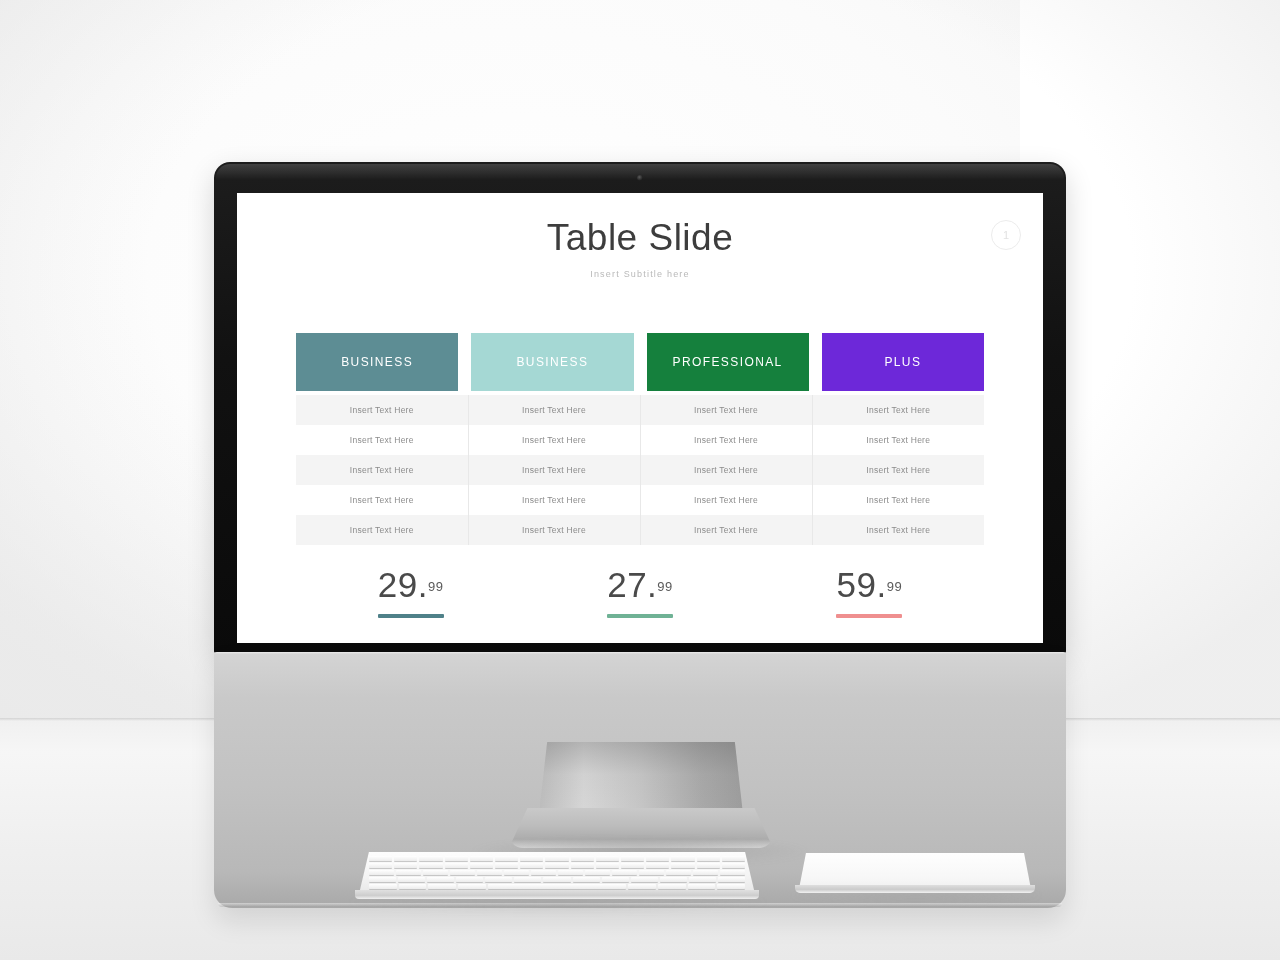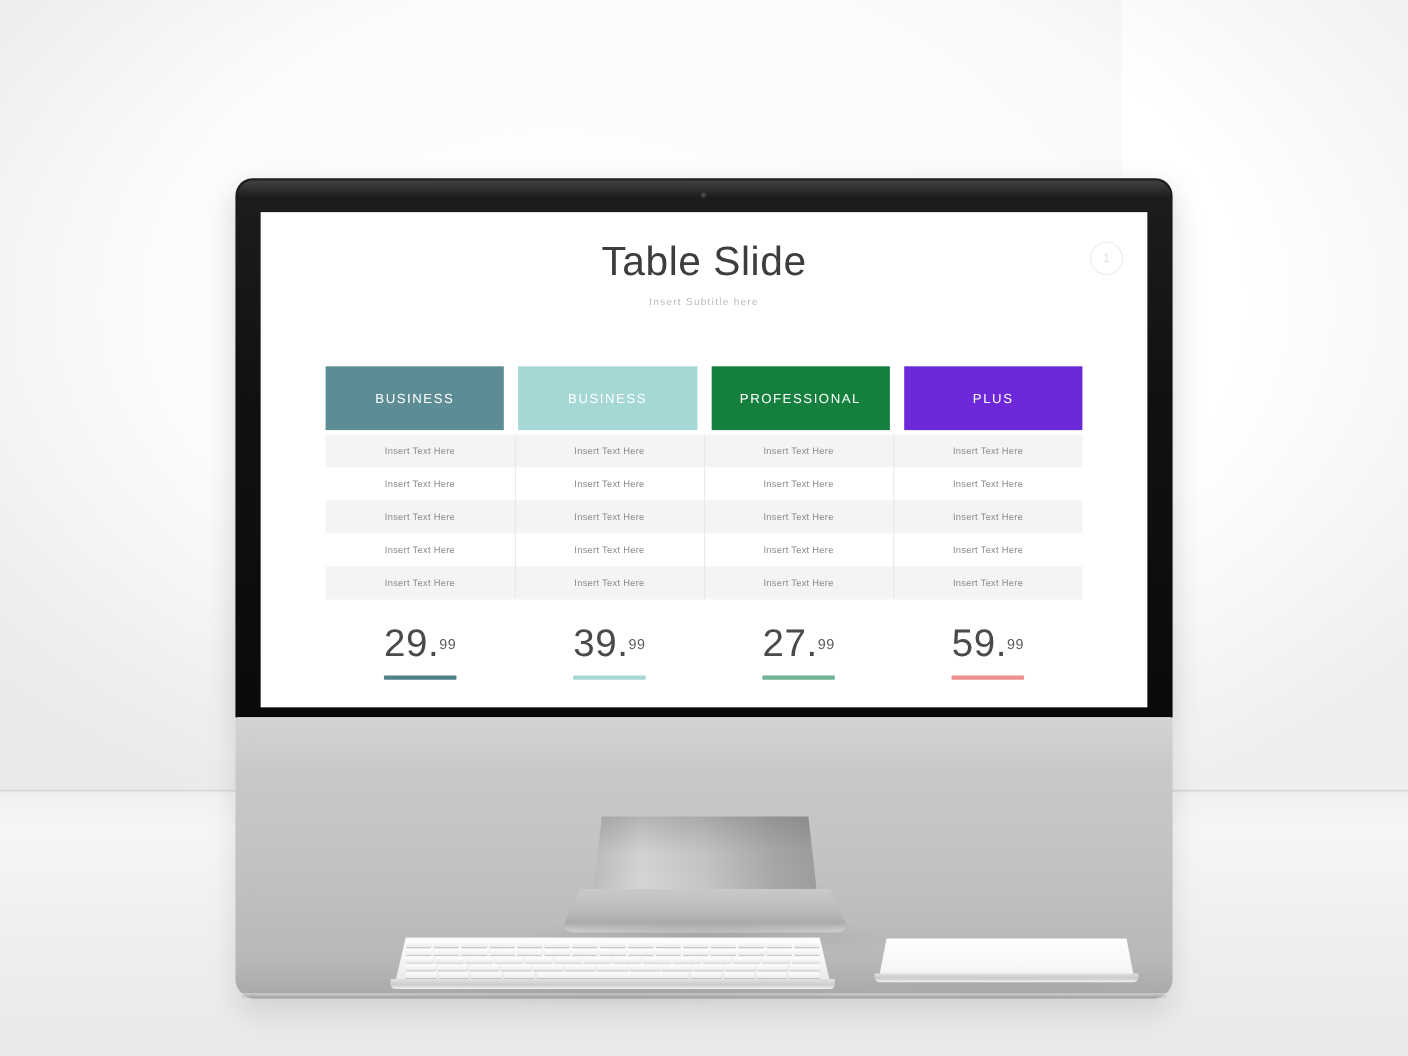--- a/index.html
+++ b/index.html
@@ -433,24 +433,20 @@
               </tr>
             </tbody>
           </table>
 
           <div class="price-row">
             <div class="price-cell">
               <span class="price-main">29.</span><span class="price-cents">99</span>
               <div class="price-rule" style="background: rgb(79, 129, 137);"></div>
             </div>
             <div class="price-cell">
-              <span class="price-main">39.</span><span class="price-cents">99</span>
-              <div class="price-rule" style="background: rgb(165, 216, 212);"></div>
-            </div>
-            <div class="price-cell">
               <span class="price-main">27.</span><span class="price-cents">99</span>
               <div class="price-rule" style="background: rgb(111, 178, 149);"></div>
             </div>
             <div class="price-cell">
               <span class="price-main">59.</span><span class="price-cents">99</span>
               <div class="price-rule" style="background: rgb(239, 143, 143);"></div>
             </div>
           </div>
 
         </div>

